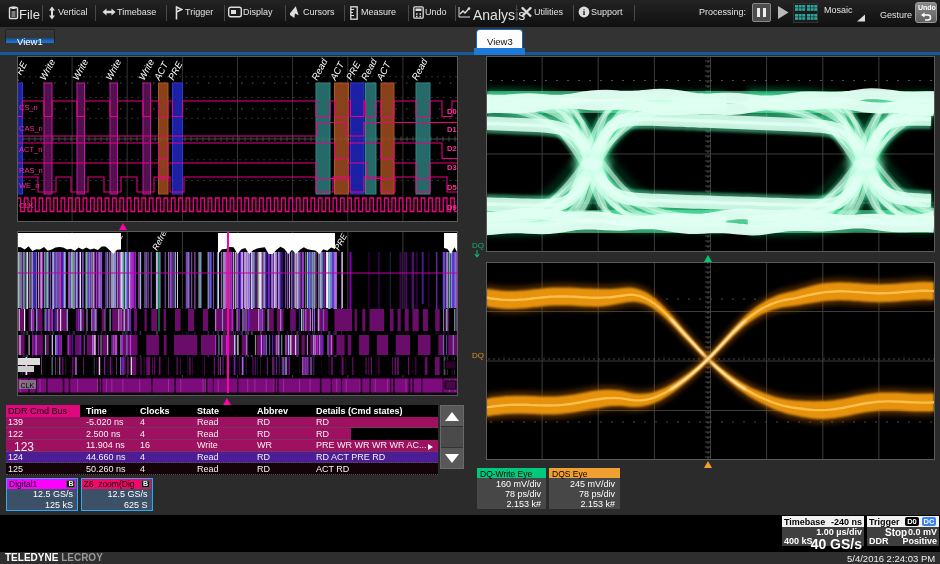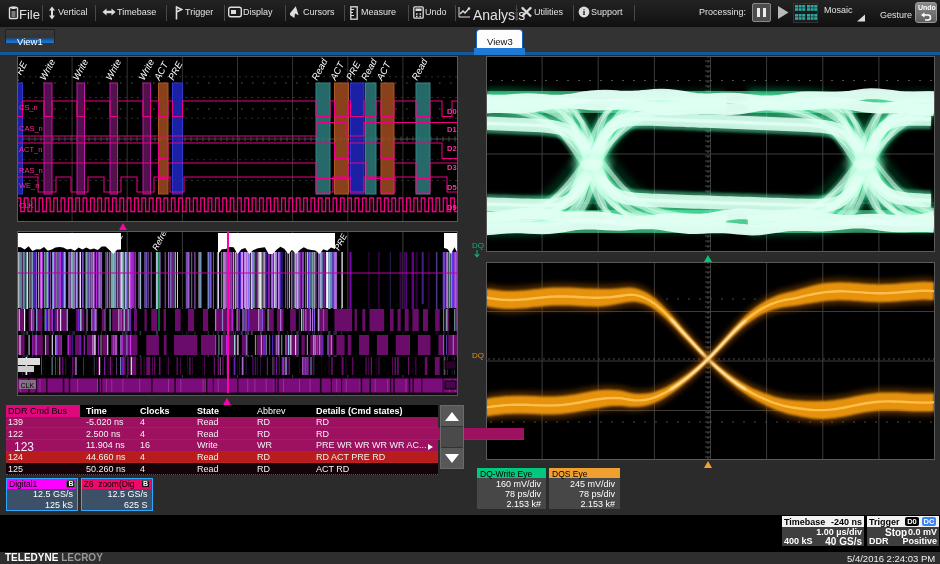--- a/index.html
+++ b/index.html
@@ -1111,48 +1111,48 @@
     <path d="M4 0V6M1.8 4.2L4 6.8L6.2 4.2" stroke="#10b070" stroke-width="1.1" fill="none"></path>
   </svg>
 <span class="abs" style="left:472px;top:351px;color:#d89028;font-size:8px">DQ</span>
 <div class="abs" style="left:6px;top:405px;width:432px;height:70px;background:#000">
     <div class="abs" style="left:0;top:0;width:432px;height:11.5px;background:#000"></div>
     <div class="abs" style="left:0;top:0;width:74px;height:11.5px;background:#e0087e"></div>
     <span class="abs" style="left:2px;top:0.5px;font-size:9px;font-weight:normal;color:#000">DDR Cmd Bus</span>
     <span class="abs" style="left:80px;top:0.5px;font-size:9px;font-weight:bold;color:#fff">Time</span>
     <span class="abs" style="left:134px;top:0.5px;font-size:9px;font-weight:bold;color:#fff">Clocks</span>
     <span class="abs" style="left:191px;top:0.5px;font-size:9px;font-weight:bold;color:#fff">State</span>
-    <span class="abs" style="left:251px;top:0.5px;font-size:9px;font-weight:normal;color:#fff">Abbrev</span>
+    <span class="abs" style="left:251px;top:0.5px;font-size:9px;font-weight:bold;color:#fff">Abbrev</span>
     <span class="abs" style="left:310px;top:0.5px;font-size:9px;font-weight:bold;color:#fff">Details (Cmd states)</span>
     <div class="abs" style="left:0;top:11.5px;width:432px;height:11.7px;background:#9e1060;border-bottom:0.5px dotted #555">
       <span class="abs" style="left:2px;top:0.5px;font-size:9px;color:#f2f2f2">139</span>
       <span class="abs" style="left:80px;top:0.5px;font-size:9px;color:#f2f2f2">-5.020 ns</span>
       <span class="abs" style="left:134px;top:0.5px;font-size:9px;color:#f2f2f2">4</span>
       <span class="abs" style="left:191px;top:0.5px;font-size:9px;color:#f2f2f2">Read</span>
       <span class="abs" style="left:251px;top:0.5px;font-size:9px;color:#f2f2f2">RD</span>
       <span class="abs" style="left:310px;top:0.5px;font-size:9px;color:#f2f2f2">RD</span>
     </div>
-    <div class="abs" style="left:0;top:23.2px;width:518px;height:11.7px;background:#9e1060;border-bottom:0.5px dotted #555">
+    <div class="abs" style="left:0;top:23.2px;width:345px;height:11.7px;background:#9e1060;border-bottom:0.5px dotted #555">
       <span class="abs" style="left:2px;top:0.5px;font-size:9px;color:#f2f2f2">122</span>
       <span class="abs" style="left:80px;top:0.5px;font-size:9px;color:#f2f2f2">2.500 ns</span>
       <span class="abs" style="left:134px;top:0.5px;font-size:9px;color:#f2f2f2">4</span>
       <span class="abs" style="left:191px;top:0.5px;font-size:9px;color:#f2f2f2">Read</span>
       <span class="abs" style="left:251px;top:0.5px;font-size:9px;color:#f2f2f2">RD</span>
       <span class="abs" style="left:310px;top:0.5px;font-size:9px;color:#f2f2f2">RD</span>
     </div>
     <div class="abs" style="left:0;top:34.9px;width:432px;height:11.7px;background:#9e1060;border-bottom:0.5px dotted #555">
       <span class="abs" style="left:8px;top:0.5px;font-size:12px;color:#f2f2f2">123</span>
       <span class="abs" style="left:80px;top:0.5px;font-size:9px;color:#f2f2f2">11.904 ns</span>
       <span class="abs" style="left:134px;top:0.5px;font-size:9px;color:#f2f2f2">16</span>
       <span class="abs" style="left:191px;top:0.5px;font-size:9px;color:#f2f2f2">Write</span>
       <span class="abs" style="left:251px;top:0.5px;font-size:9px;color:#f2f2f2">WR</span>
       <span class="abs" style="left:310px;top:0.5px;font-size:9px;color:#f2f2f2">PRE WR WR WR WR AC...</span>
       <div class="abs" style="left:422px;top:4px;width:0;height:0;border-top:3px solid transparent;border-bottom:3px solid transparent;border-left:5px solid #fff"></div>
     </div>
-    <div class="abs" style="left:0;top:46.599999999999994px;width:432px;height:11.7px;background:#b91c1c;border-bottom:0.5px dotted #555">
+    <div class="abs" style="left:0;top:46.599999999999994px;width:432px;height:11.7px;background:#4c1d95;border-bottom:0.5px dotted #555">
       <span class="abs" style="left:2px;top:0.5px;font-size:9px;color:#f2f2f2">124</span>
       <span class="abs" style="left:80px;top:0.5px;font-size:9px;color:#f2f2f2">44.660 ns</span>
       <span class="abs" style="left:134px;top:0.5px;font-size:9px;color:#f2f2f2">4</span>
       <span class="abs" style="left:191px;top:0.5px;font-size:9px;color:#f2f2f2">Read</span>
       <span class="abs" style="left:251px;top:0.5px;font-size:9px;color:#f2f2f2">RD</span>
       <span class="abs" style="left:310px;top:0.5px;font-size:9px;color:#f2f2f2">RD ACT PRE RD</span>
     </div>
     <div class="abs" style="left:0;top:58.3px;width:432px;height:11.7px;background:#140309;border-bottom:0.5px dotted #555">
       <span class="abs" style="left:2px;top:0.5px;font-size:9px;color:#f2f2f2">125</span>
       <span class="abs" style="left:80px;top:0.5px;font-size:9px;color:#f2f2f2">50.260 ns</span>
@@ -1207,21 +1207,21 @@
     <span class="abs" style="right:5px;top:30.5px;font-size:9px;color:#fff">2.153 k#</span>
   </div>
 <div class="abs" style="left:0;top:515px;width:940px;height:37px;background:#000"></div>
 <div class="abs" style="left:782px;top:516px;width:82px;height:30px;background:#3f3f3f;font-weight:bold">
     <div class="abs" style="left:0;top:0;width:82px;height:10.5px;background:#f2f2f2">
       <span class="abs" style="left:2px;top:0.5px;font-size:9px;color:#000">Timebase</span>
       <span class="abs" style="right:2px;top:0.5px;font-size:9px;color:#000">-240 ns</span>
     </div>
     <span class="abs" style="right:2px;top:10.5px;font-size:9px;color:#fff">1.00 µs/div</span>
     <span class="abs" style="left:2px;top:20px;font-size:9px;color:#fff">400 kS</span>
-    <span class="abs" style="right:2px;top:20px;font-size:10px;color:#fff">40 GS/s</span>
+    <span class="abs" style="right:2px;top:20px;font-size:14px;color:#fff">40 GS/s</span>
   </div>
 <div class="abs" style="left:867px;top:516px;width:72px;height:30px;background:#3f3f3f;font-weight:bold">
     <div class="abs" style="left:0;top:0;width:72px;height:10.5px;background:#f2f2f2">
       <span class="abs" style="left:2px;top:0.5px;font-size:9px;color:#000">Trigger</span>
       <span class="abs" style="left:38px;top:0.5px;width:14px;height:9px;background:#000;border-radius:2px;font-size:7.5px;color:#fff;font-weight:bold;text-align:center">D0</span>
       <span class="abs" style="left:55px;top:0.5px;width:14px;height:9px;background:#3b82f6;border-radius:2px;font-size:7.5px;color:#fff;font-weight:bold;text-align:center">DC</span>
     </div>
     <span class="abs" style="left:18px;top:10.5px;font-size:10px;color:#fff">Stop</span>
     <span class="abs" style="right:2px;top:10.5px;font-size:9px;color:#fff">0.0 mV</span>
     <span class="abs" style="left:2px;top:20px;font-size:9px;color:#fff">DDR</span>

